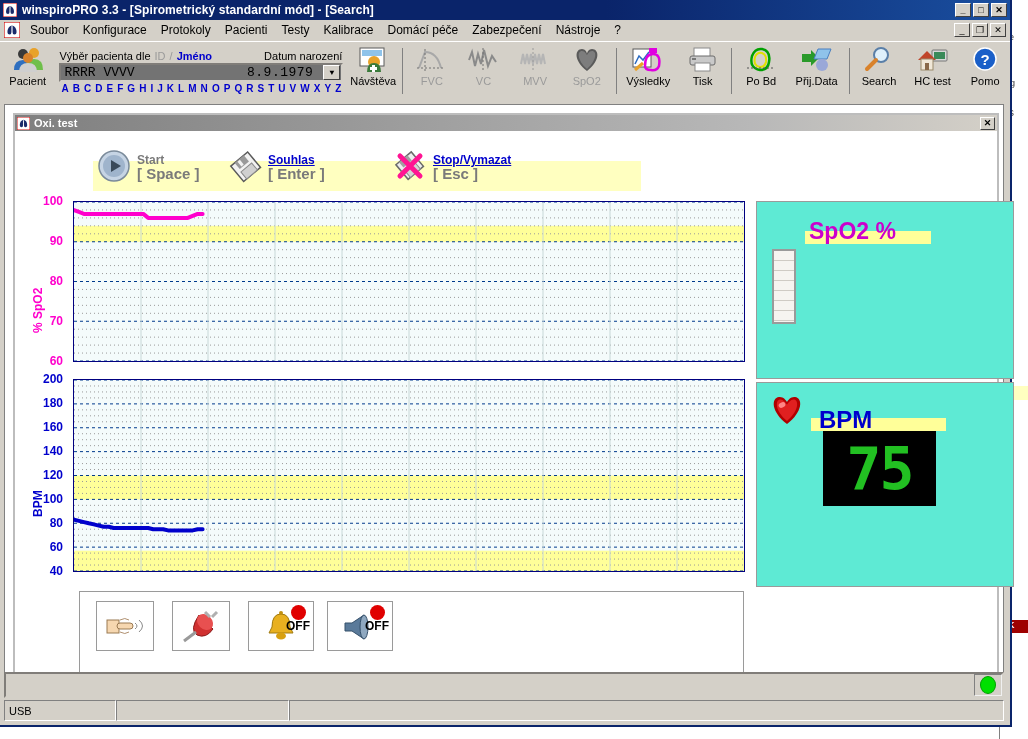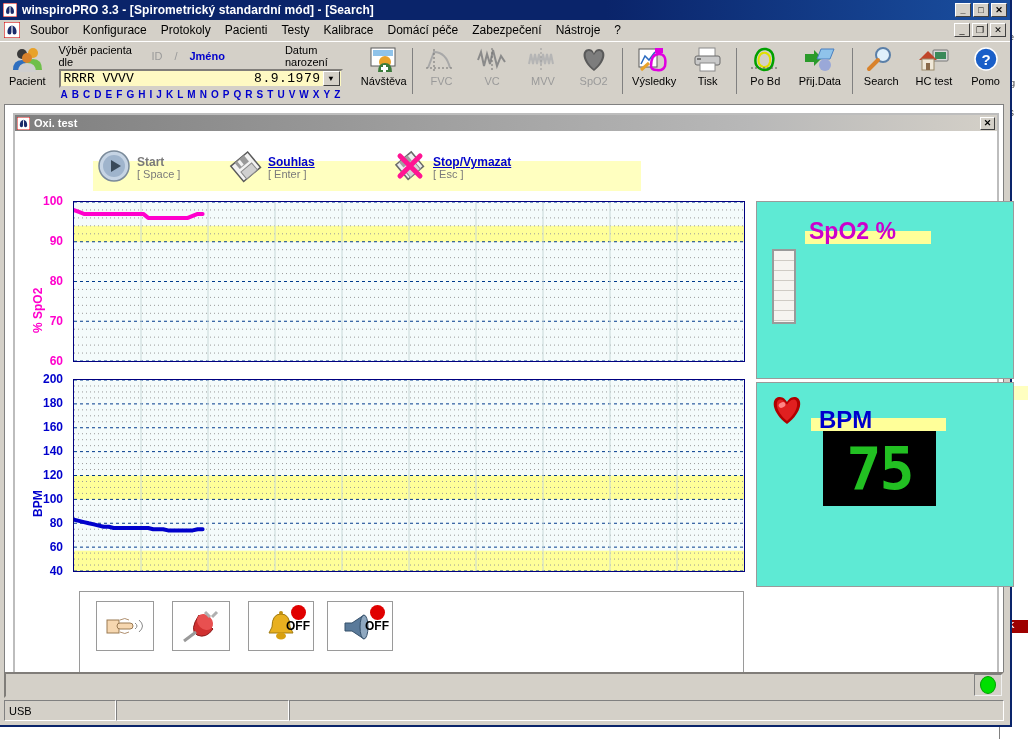--- a/index.html
+++ b/index.html
@@ -64,33 +64,33 @@
     width:54px;display:flex;flex-direction:column;align-items:center;
     justify-content:flex-start;padding-top:4px;font-size:11px;color:#000;
   }
   .tool .lbl{margin-top:1px;font-size:11px;}
   .tool.dim .lbl{color:#9a9a9a;}
   .sep{width:1px;background:#808080;margin:6px 3px;}
   .patient-block{
     display:flex;flex-direction:column;justify-content:center;
     padding:2px 4px 0 4px;
   }
-  .pb-row1{font-size:11px;display:flex;align-items:center;gap:12px;}
+  .pb-row1{font-size:11px;display:flex;align-items:center;gap:4px;}
   .pb-row1 .lbl{color:#000;}
   .pb-row1 .id{color:#9a9a9a;}
   .pb-row1 .jmeno{color:#0000cc;font-weight:bold;}
   .pb-row1 .dob-lbl{margin-left:48px;color:#000;}
   .pb-input{
     display:flex;align-items:flex-end;border:2px inset #d4d0c8;
-    background:#fef9c3;height:19px;width:284px;margin-top:1px;
+    background:#737373;height:19px;width:284px;margin-top:1px;
     font-family:"Liberation Mono","DejaVu Sans Mono",monospace;font-size:13px;
     box-sizing:border-box;
   }
   .pb-input .val{padding-left:3px;}
-  .pb-input .dob{margin-left:auto;padding-right:2px;letter-spacing:0.5px;}
+  .pb-input .dob{margin-left:auto;padding-right:10px;letter-spacing:0.5px;}
   .pb-drop{
     width:17px;height:15px;background:#d4d0c8;
     border:1px solid #fff;border-right-color:#404040;border-bottom-color:#404040;
     font-size:8px;line-height:14px;text-align:center;margin-right:1px;
     box-sizing:border-box;
   }
   .alpha{
     display:flex;width:284px;justify-content:space-between;
     font-size:10px;font-weight:bold;color:#0000cc;margin-top:1px;
     padding:0 2px;box-sizing:border-box;
@@ -122,21 +122,21 @@
   #actionbar{
     position:absolute;left:78px;top:30px;width:548px;height:30px;
     background:#ffffc0;
   }
   .action{
     position:absolute;top:-12px;display:flex;align-items:center;gap:6px;
   }
   .action .txt{display:flex;flex-direction:column;line-height:1.05;}
   .action .t1{font-size:12px;font-weight:bold;color:#7a7a7a;}
   .action .t1.link{color:#0000cc;text-decoration:underline;}
-  .action .t2{font-size:11px;color:#7a7a7a;font-weight:normal;}
+  .action .t2{font-size:15px;color:#7a7a7a;font-weight:bold;}
   
   .chart-wrap{position:absolute;}
   .axis-label{
     position:absolute;font-weight:bold;font-size:12px;
     transform:rotate(-90deg);transform-origin:left top;white-space:nowrap;
   }
   .tick{
     position:absolute;right:0;font-weight:bold;font-size:12px;
     text-align:right;transform:translateY(-50%);
   }

